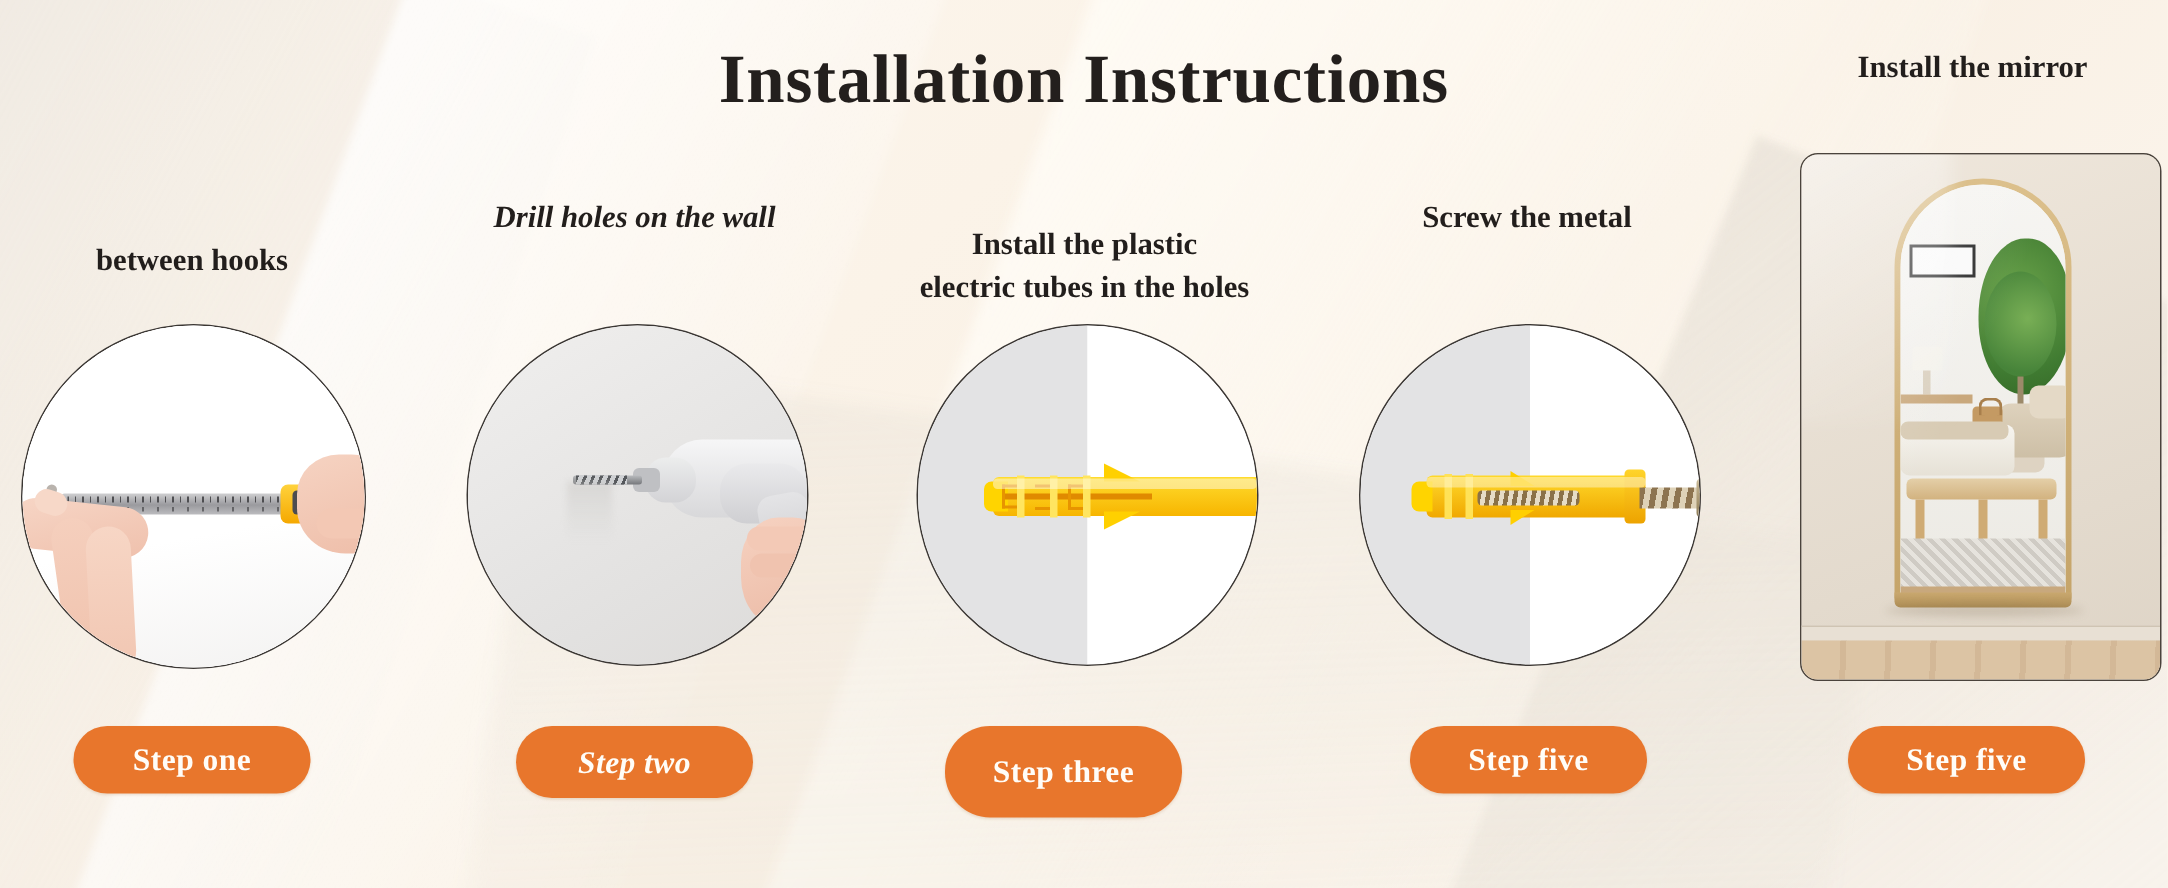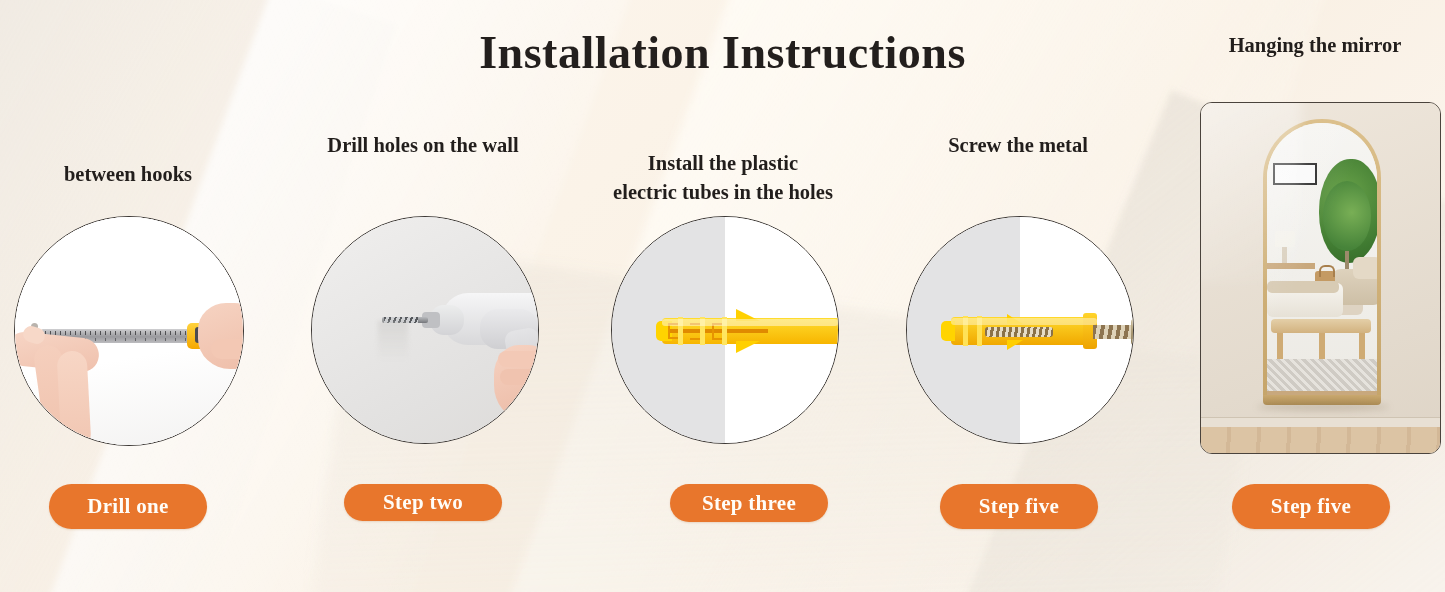--- a/index.html
+++ b/index.html
@@ -98,25 +98,25 @@
         <div style="position:absolute;left:183px;top:86px;width:70px;height:66px;border-radius:40% 48% 42% 46%;background:linear-gradient(160deg,#f6d3c2,#eebda8);"></div>
         <div style="position:absolute;left:196px;top:122px;width:58px;height:20px;border-radius:14px;background:#f3c8b4;"></div>
 
         <div style="position:absolute;left:-8px;top:118px;width:92px;height:34px;border-radius:18px;background:linear-gradient(160deg,#f7d6c6,#efc0ac);transform:rotate(6deg);"></div>
         <div style="position:absolute;left:24px;top:128px;width:28px;height:96px;border-radius:16px;background:linear-gradient(180deg,#f5cfbd,#f0c3ae);transform:rotate(-8deg);"></div>
         <div style="position:absolute;left:44px;top:134px;width:30px;height:98px;border-radius:16px;background:linear-gradient(180deg,#f7d6c5,#f1c6b2);transform:rotate(-3deg);"></div>
         <div style="position:absolute;left:8px;top:110px;width:22px;height:16px;border-radius:10px;background:#f7d8c8;transform:rotate(18deg);"></div>
       </div>
     </div>
 
-    <button class="pill" style="left:49px;top:484px;width:158px;height:45px;">Drill one</button>
-  </div>
-
-  <div class="step">
-    <div class="caption" style="top:131px;left:277px;width:292px;">
+    <button class="pill" style="left:49px;top:484px;width:158px;height:45px;">Step one</button>
+  </div>
+
+  <div class="step">
+    <div class="caption" style="top:131px;left:277px;width:292px;font-style:italic;">
       <span>Drill holes on the wall</span><br>
     </div>
 
     <div class="circle" style="left:311px;top:216px;width:226px;height:226px;">
       <div class="art" style="background:linear-gradient(150deg,#f0efee,#e2e1e0 70%,#dddbd9);">
 
         <div style="position:absolute;left:130px;top:76px;width:120px;height:52px;border-radius:26px;background:linear-gradient(180deg,#f6f6f7,#d8d8da);"></div>
         <div style="position:absolute;left:168px;top:92px;width:58px;height:40px;border-radius:18px;background:linear-gradient(180deg,#eaeaec,#cfcfd2);"></div>
         <div style="position:absolute;left:118px;top:88px;width:34px;height:30px;border-radius:14px;background:linear-gradient(180deg,#eceded,#d3d3d6);"></div>
 
@@ -128,21 +128,21 @@
         <div style="position:absolute;left:196px;top:112px;width:34px;height:56px;border-radius:10px;background:linear-gradient(180deg,#e4e4e6,#c9c9cc);transform:rotate(-10deg);"></div>
 
         <div style="position:absolute;left:182px;top:128px;width:62px;height:74px;border-radius:40% 44% 50% 46%;background:linear-gradient(160deg,#f6d2c1,#ebb9a4);"></div>
         <div style="position:absolute;left:186px;top:134px;width:52px;height:16px;border-radius:10px;background:#f3c9b6;"></div>
         <div style="position:absolute;left:188px;top:152px;width:50px;height:16px;border-radius:10px;background:#f0c3af;"></div>
 
         <div style="position:absolute;left:66px;top:104px;width:30px;height:40px;background:linear-gradient(180deg,rgba(200,198,195,.45),rgba(200,198,195,0));filter:blur(2px);"></div>
       </div>
     </div>
 
-    <button class="pill" style="left:344px;top:484px;width:158px;height:37px;">Step two</button>
+    <button class="pill" style="left:344px;top:484px;width:158px;height:48px;font-style:italic;">Step two</button>
   </div>
 
   <div class="step">
     <div class="caption" style="top:149px;left:565px;width:316px;">
       <span>Install the plastic</span><br>
       <span>electric tubes in the holes</span>
     </div>
 
     <div class="circle" style="left:611px;top:216px;width:226px;height:226px;">
       <div class="art">
@@ -162,21 +162,21 @@
         <div style="position:absolute;left:88px;top:100px;width:5px;height:28px;background:#ffe560;"></div>
         <div style="position:absolute;left:110px;top:100px;width:5px;height:28px;background:#ffe560;"></div>
 
         <div style="position:absolute;left:124px;top:92px;width:0;height:0;border-left:24px solid #ffd000;border-top:12px solid transparent;"></div>
         <div style="position:absolute;left:124px;top:124px;width:0;height:0;border-left:24px solid #ffd000;border-bottom:12px solid transparent;"></div>
 
         <div style="position:absolute;left:50px;top:102px;width:176px;height:7px;background:rgba(255,255,255,.45);border-radius:3px;"></div>
       </div>
     </div>
 
-    <button class="pill" style="left:670px;top:484px;width:158px;height:38px;">Step three</button>
+    <button class="pill" style="left:630px;top:484px;width:158px;height:61px;">Step three</button>
   </div>
 
   <div class="step">
     <div class="caption" style="top:131px;left:897px;width:242px;">
       <span>Screw the metal</span><br>
     </div>
 
     <div class="circle" style="left:906px;top:216px;width:226px;height:226px;">
       <div class="art">
         <div class="wallL"></div>
@@ -199,21 +199,21 @@
 
         <div style="position:absolute;left:44px;top:101px;width:146px;height:7px;background:rgba(255,255,255,.4);border-radius:3px;"></div>
       </div>
     </div>
 
     <button class="pill" style="left:940px;top:484px;width:158px;height:45px;">Step five</button>
   </div>
 
   <div class="step">
     <div class="caption" style="top:31px;left:1185px;width:260px;">
-      <span>Hanging the mirror</span><br>
+      <span>Install the mirror</span><br>
     </div>
 
     <div style="position:absolute;left:1200px;top:102px;width:239px;height:350px;border-radius:12px;overflow:hidden;border:1px solid #4a433c;background:#e9e1d6;">
       <div class="art">
 
         <div style="position:absolute;inset:0;background:linear-gradient(160deg,#efe7dc,#e3dacd 70%,#ded4c6);"></div>
 
         <div style="position:absolute;left:0;bottom:26px;width:100%;height:9px;background:#e8e0d4;border-top:1px solid #cfc4b3;"></div>
         <div style="position:absolute;left:0;bottom:0;width:100%;height:26px;background:repeating-linear-gradient(92deg,#dcc4a4 0 26px,#d3b897 26px 30px);"></div>
 

